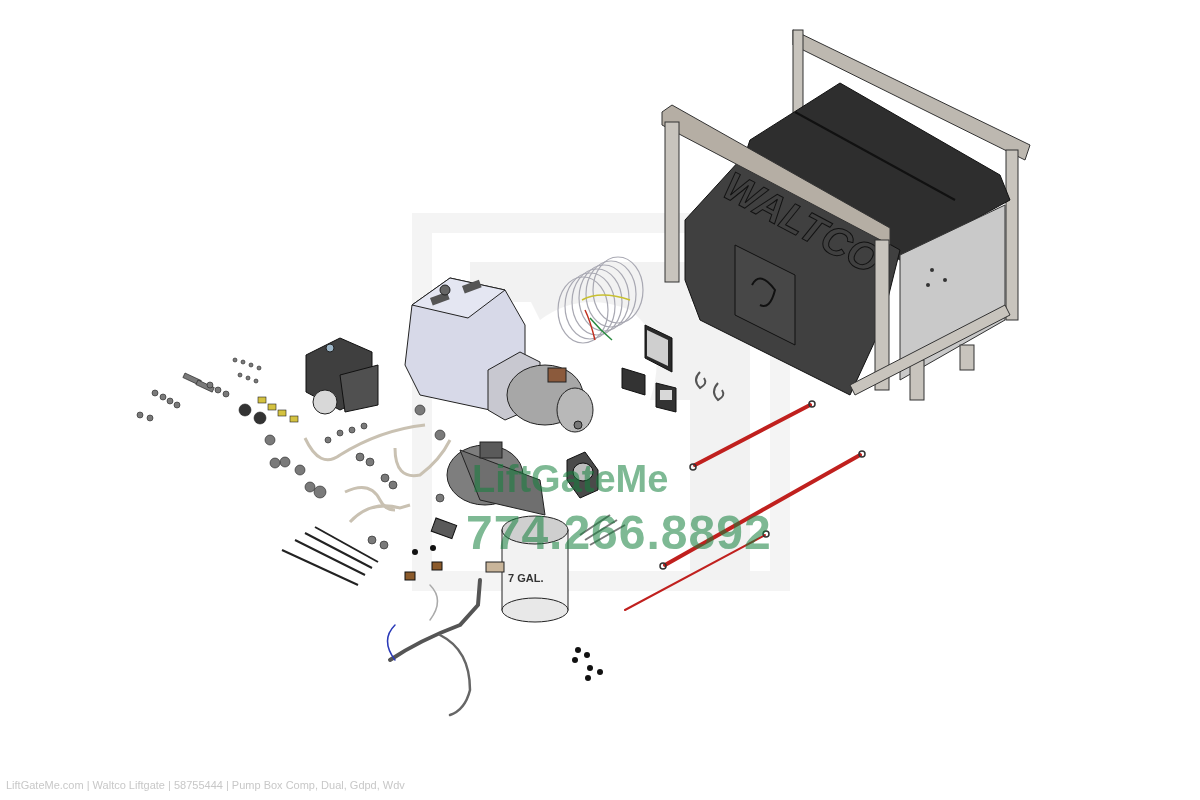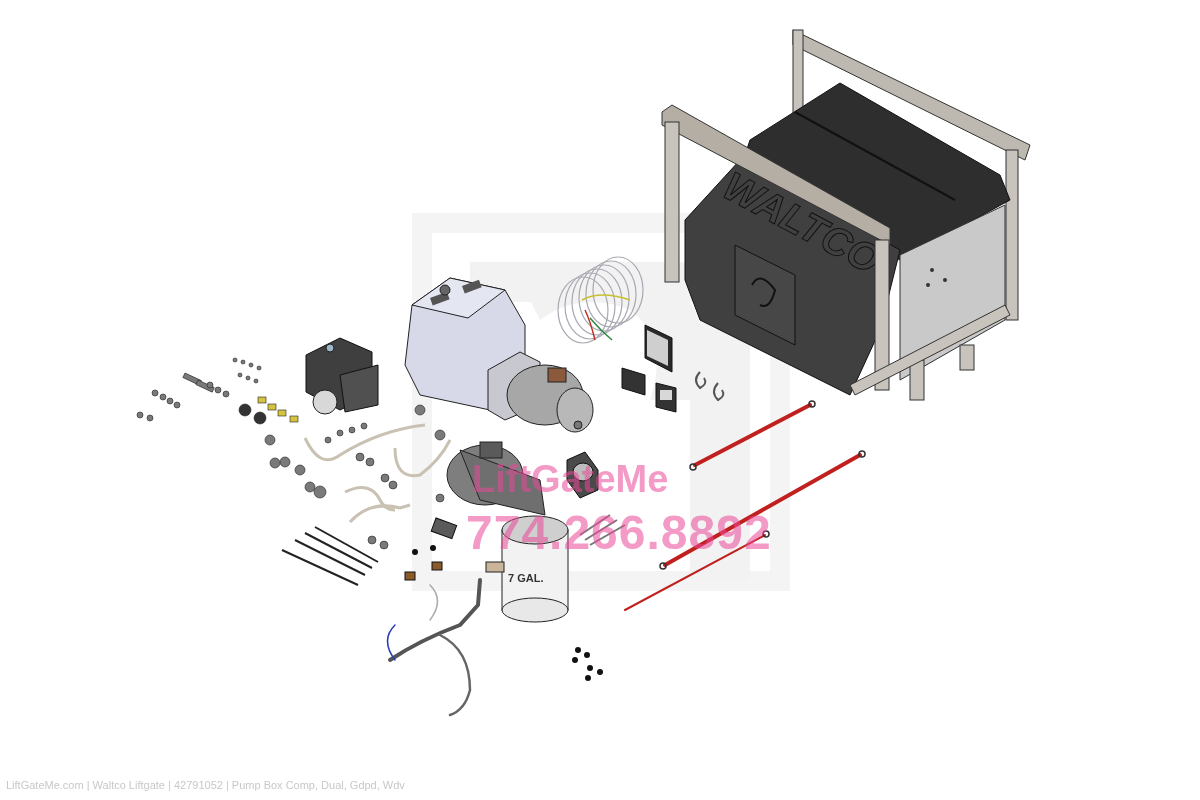--- a/index.html
+++ b/index.html
@@ -1,18 +1,18 @@
 <!DOCTYPE html>
 <html><head>
   <meta charset="utf-8">
   <style>
     html, body { margin:0; padding:0; background:#ffffff; }
     body { width:1200px; height:800px; position:relative; overflow:hidden; font-family:"Liberation Sans", sans-serif; }
     #canvas { position:absolute; left:0; top:0; width:1200px; height:800px; }
-    .watermark-text { position:absolute; color:#ec4899; opacity:0.55; font-family:"Liberation Sans", sans-serif; font-weight:bold; white-space:nowrap; pointer-events:none; }
+    .watermark-text { position:absolute; color:#15803d; opacity:0.55; font-family:"Liberation Sans", sans-serif; font-weight:bold; white-space:nowrap; pointer-events:none; }
     .wm-brand { left:472px; top:458px; font-size:38px; letter-spacing:0px; }
     .wm-phone { left:466px; top:505px; font-size:48px; letter-spacing:1px; }
     .footer { position:absolute; left:6px; top:779px; font-size:11px; color:#c8c8c8; white-space:nowrap; }
     .tank-label { position:absolute; font-size:11px; color:#333; font-weight:bold; }
   </style>
 </head>
 <body>
 
 <svg id="canvas" viewBox="0 0 1200 800" xmlns="http://www.w3.org/2000/svg">
 
@@ -224,13 +224,13 @@
       <circle cx="600" cy="672" r="3"></circle>
       <circle cx="588" cy="678" r="3"></circle>
   </g>
 </svg>
 
 <div class="tank-label" style="left:508px; top:572px;">7 GAL.</div>
 
 <div class="watermark-text wm-brand">LiftGateMe</div>
 <div class="watermark-text wm-phone">774.266.8892</div>
 
-<div class="footer">LiftGateMe.com | Waltco Liftgate | 42791052 | Pump Box Comp, Dual, Gdpd, Wdv</div>
+<div class="footer">LiftGateMe.com | Waltco Liftgate | 58755444 | Pump Box Comp, Dual, Gdpd, Wdv</div>
 
 </body></html>

